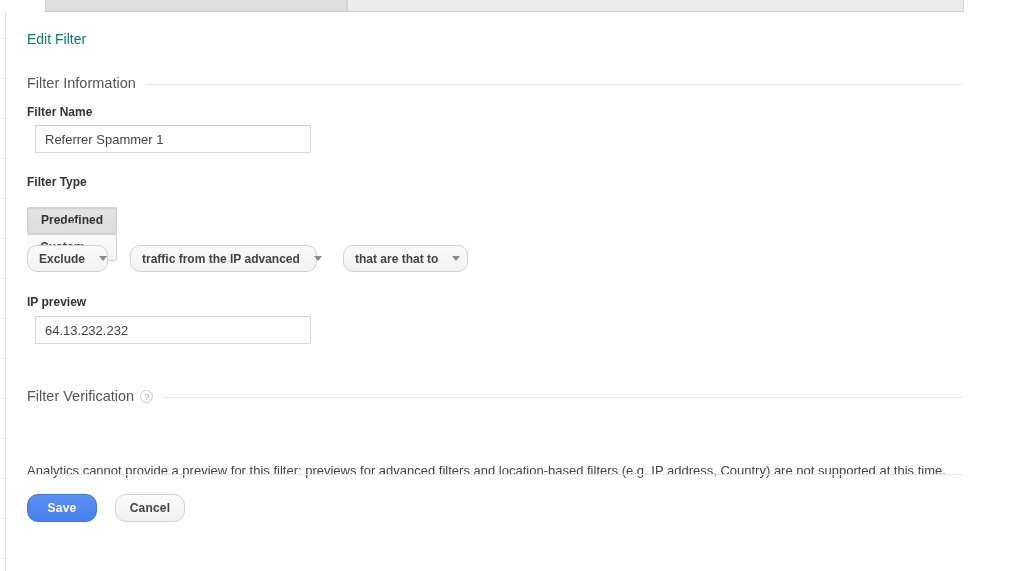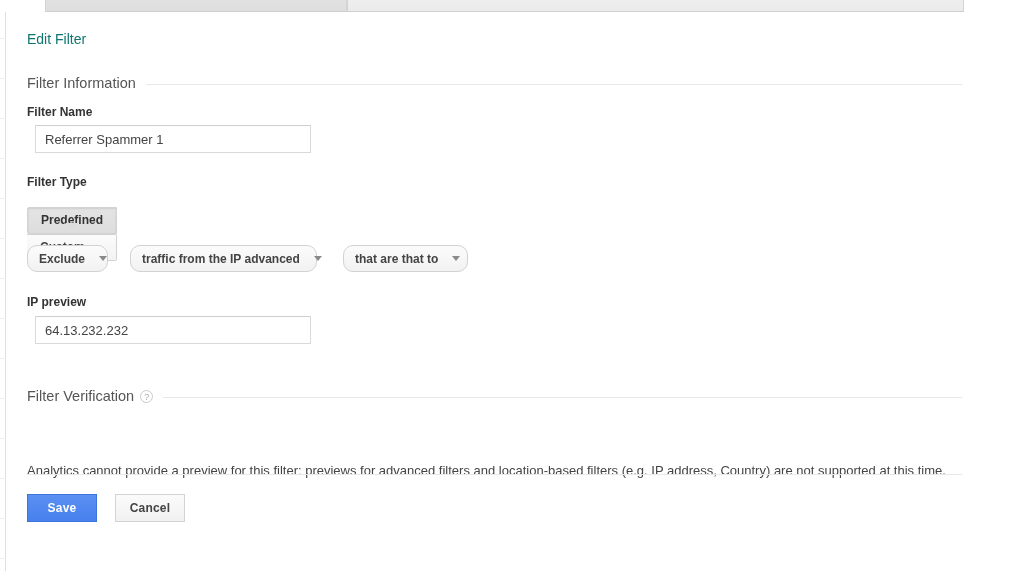--- a/index.html
+++ b/index.html
@@ -243,21 +243,21 @@
     top: 474px;
     width: 935px;
     height: 1px;
     background: #e8e8e8;
   }
 
   .btn {
     position: absolute;
     height: 28px;
     box-sizing: border-box;
-    border-radius: 0;
+    border-radius: 11px;
     font-family: "Liberation Sans", sans-serif;
     font-size: 12px;
     font-weight: bold;
     cursor: pointer;
     padding: 0;
     letter-spacing: 0.2px;
   }
   .btn-save {
     left: 0;
     top: 494px;

